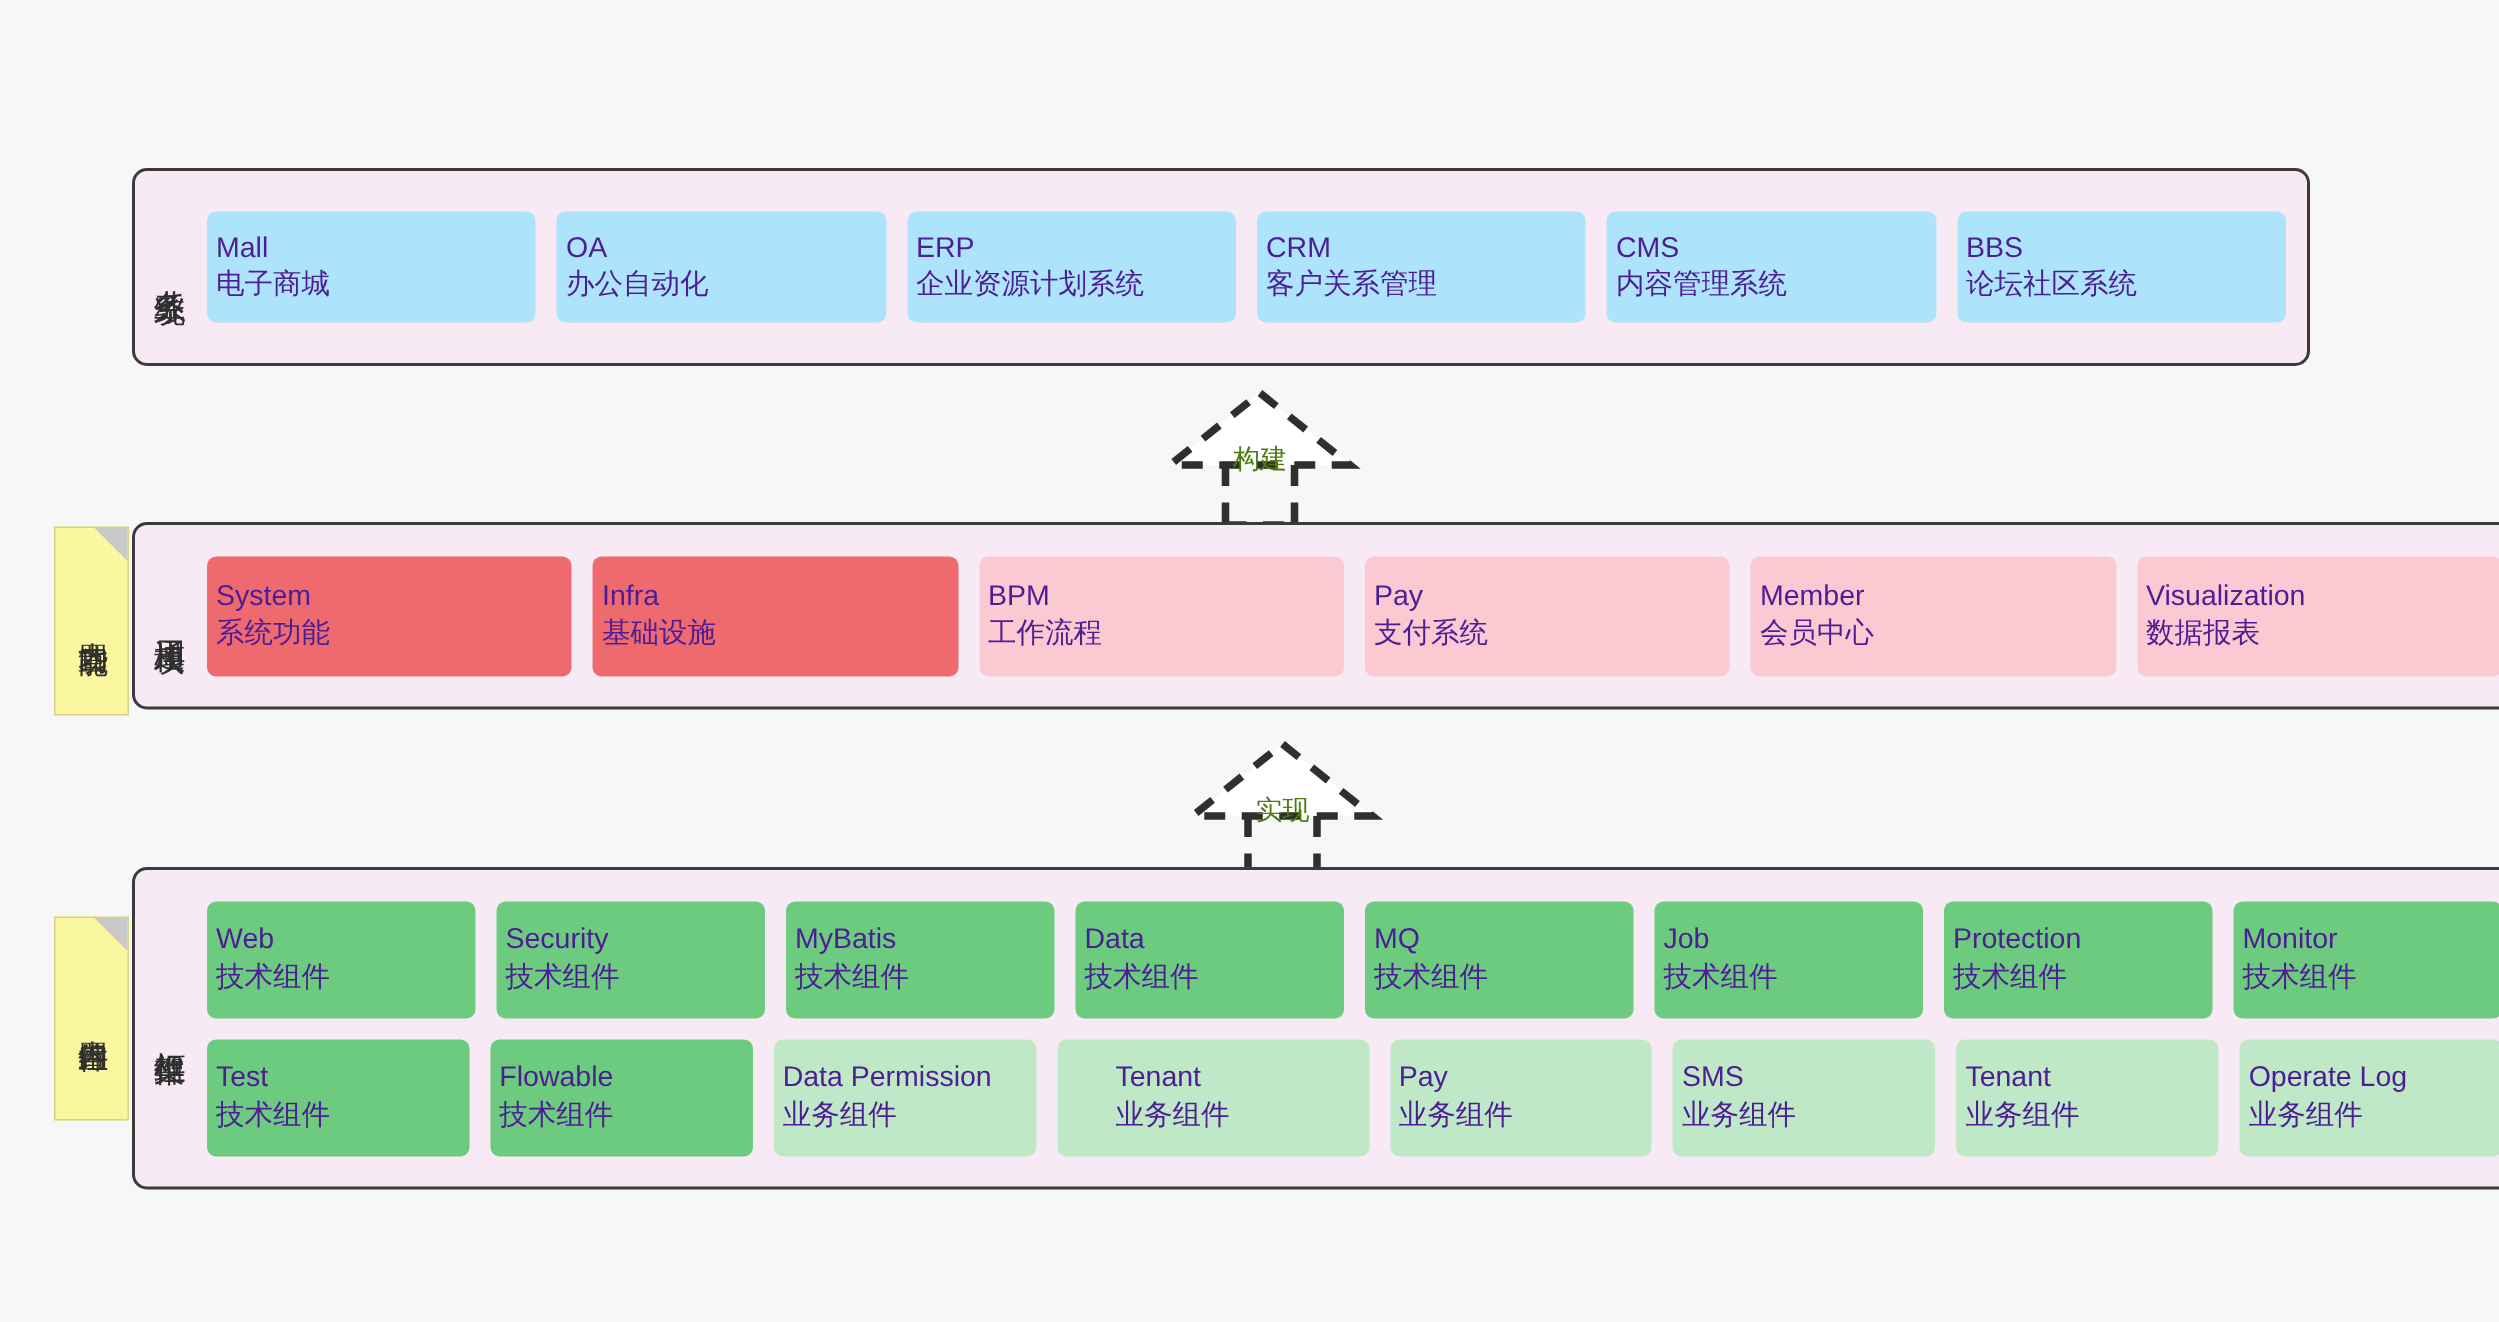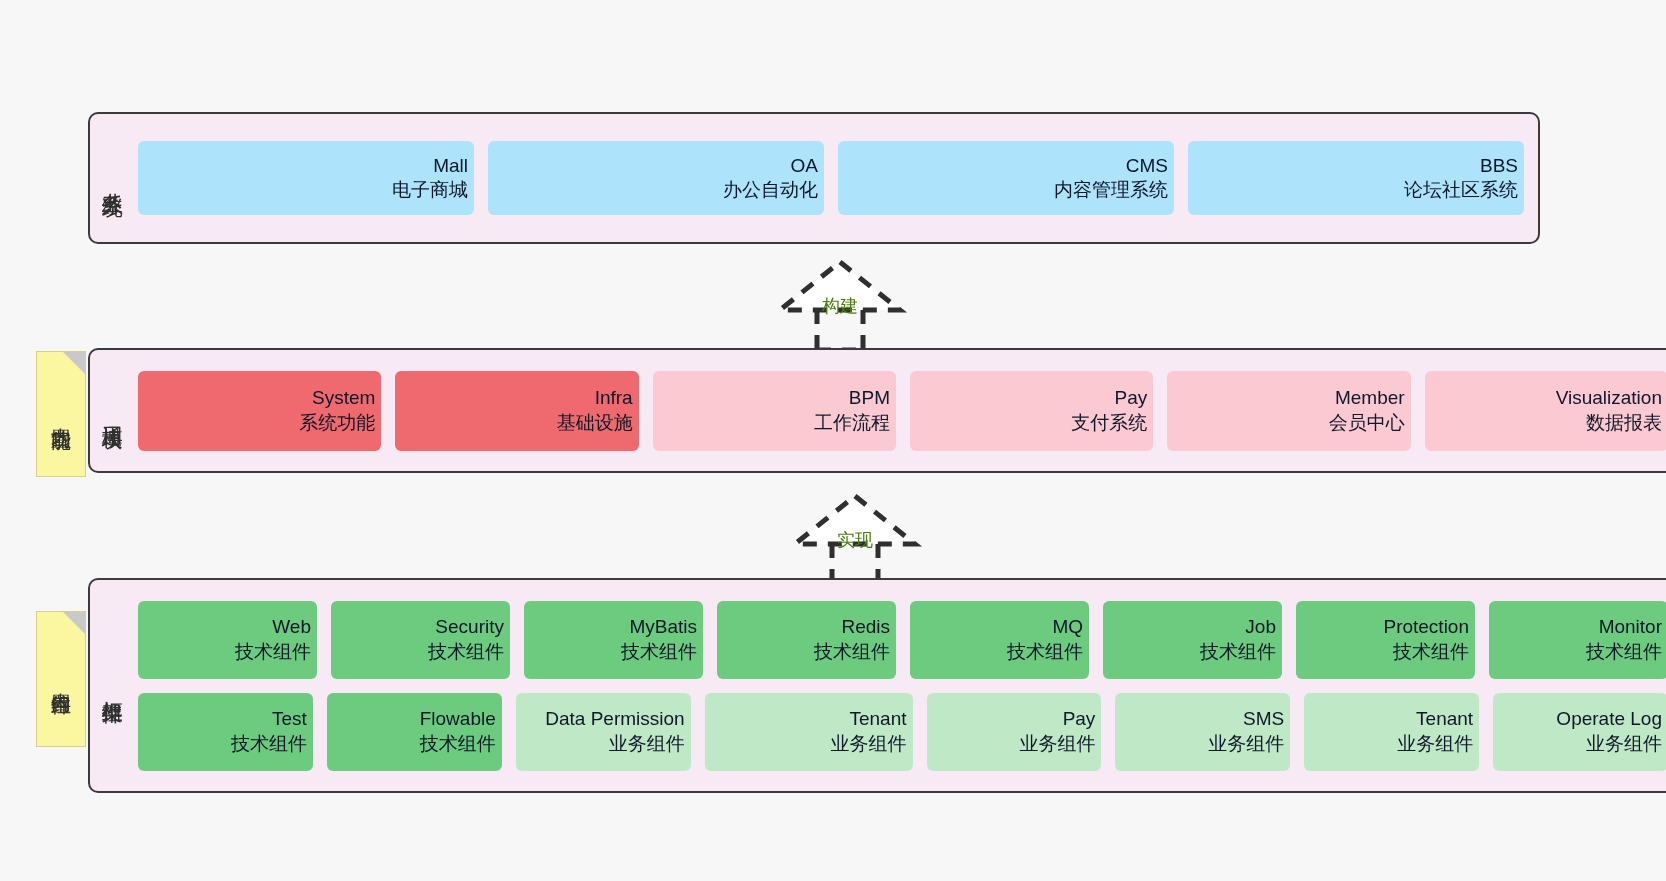--- a/index.html
+++ b/index.html
@@ -61,26 +61,26 @@
     display: flex;
     gap: 14px;
     align-items: stretch;
   }
 
   .cell {
     flex: 1 1 0;
     border-radius: 6px;
     display: flex;
     flex-direction: column;
-    align-items: flex-end;
+    align-items: flex-start;
     justify-content: center;
     text-align: center;
     font-size: 19px;
     line-height: 1.28;
-    color: #0f172a;
+    color: #4c1d95;
     padding: 4px 6px;
     box-sizing: border-box;
   }
   .cell .l1 { display: block; }
   .cell .l2 { display: block; }
 
   
   #layer-business { left: 88px;  top: 112px; width: 1452px; height: 132px; }
   #layer-common   { left: 88px;  top: 348px; width: 1596px; height: 125px; }
   #layer-frame    { left: 88px;  top: 578px; width: 1596px; height: 215px; }
@@ -150,20 +150,28 @@
       <div class="row" id="biz-row-0">
           <div class="cell" style="background: rgb(173, 228, 251);">
             <span class="l1">Mall</span>
             <span class="l2">电子商城</span>
           </div>
           <div class="cell" style="background: rgb(173, 228, 251);">
             <span class="l1">OA</span>
             <span class="l2">办公自动化</span>
           </div>
           <div class="cell" style="background: rgb(173, 228, 251);">
+            <span class="l1">ERP</span>
+            <span class="l2">企业资源计划系统</span>
+          </div>
+          <div class="cell" style="background: rgb(173, 228, 251);">
+            <span class="l1">CRM</span>
+            <span class="l2">客户关系管理</span>
+          </div>
+          <div class="cell" style="background: rgb(173, 228, 251);">
             <span class="l1">CMS</span>
             <span class="l2">内容管理系统</span>
           </div>
           <div class="cell" style="background: rgb(173, 228, 251);">
             <span class="l1">BBS</span>
             <span class="l2">论坛社区系统</span>
           </div>
         </div>
     </div>
   </div>
@@ -230,21 +238,21 @@
           </div>
           <div class="cell" style="background: rgb(108, 203, 127);">
             <span class="l1">Security</span>
             <span class="l2">技术组件</span>
           </div>
           <div class="cell" style="background: rgb(108, 203, 127);">
             <span class="l1">MyBatis</span>
             <span class="l2">技术组件</span>
           </div>
           <div class="cell" style="background: rgb(108, 203, 127);">
-            <span class="l1">Redis</span>
+            <span class="l1">Data</span>
             <span class="l2">技术组件</span>
           </div>
           <div class="cell" style="background: rgb(108, 203, 127);">
             <span class="l1">MQ</span>
             <span class="l2">技术组件</span>
           </div>
           <div class="cell" style="background: rgb(108, 203, 127);">
             <span class="l1">Job</span>
             <span class="l2">技术组件</span>
           </div>

